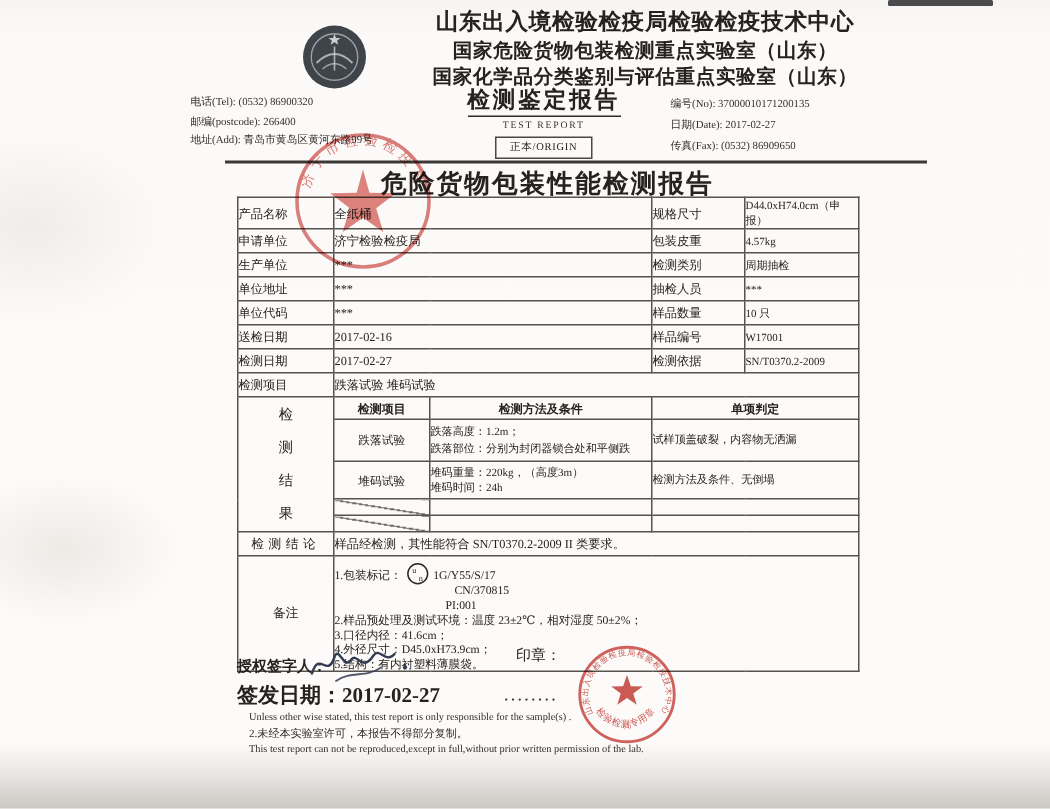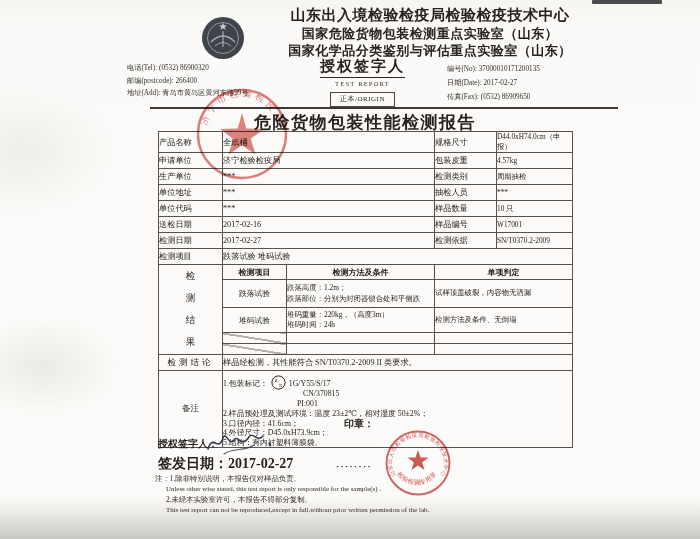--- a/index.html
+++ b/index.html
@@ -48,21 +48,21 @@
   td.remlb{text-align:center;font-size:8.5px;}
   td.remc{padding:3px 4px 3px 16px;vertical-align:top;font-size:7.8px;line-height:9.6px;}
   .rm-line{position:relative;line-height:9.6px;}
   .mk1{line-height:10px;}
   .un-badge{display:inline-block;position:relative;top:4px;margin:0 3px;}
   .mk2{margin-left:80px;line-height:10px;}
   .mk3{margin-left:74px;line-height:10px;}
   
   .signer{left:158px;top:437px;font-size:10px;font-weight:bold;}
   .sig{left:204px;top:427px;}
-  .seal-label{left:344px;top:417px;font-size:10px;font-weight:bold;}
+  .seal-label{left:344px;top:430px;font-size:10px;font-weight:normal;}
   .issue{left:158px;top:455px;font-size:14px;font-weight:bold;}
   .dots{left:336px;top:461px;font-size:9px;font-weight:bold;letter-spacing:1.5px;color:#2e2b28;}
   .notes{left:155px;top:474px;color:#2f2b27;}
   .notes .cn{font-size:7.4px;line-height:10.4px;}
   .notes .en{font-size:6.9px;line-height:10.4px;margin-left:11px;font-family:"Liberation Serif","DejaVu Serif",serif;}
   .notes .cn2{font-size:7.4px;line-height:10.4px;margin-left:11px;}
   
   .stamp-top{left:194px;top:86px;mix-blend-mode:multiply;opacity:.8;}
   .stamp-bottom{left:383px;top:428px;mix-blend-mode:multiply;opacity:.88;}
   .emblem{left:200px;top:13px;}
@@ -90,21 +90,21 @@
     <div class="l3">国家化学品分类鉴别与评估重点实验室（山东）</div>
   </div>
 
   <div class="abs contact">
     <div>电话(Tel): (0532) 86900320</div>
     <div>邮编(postcode): 266400</div>
     <div>地址(Add): 青岛市黄岛区黄河东路99号</div>
   </div>
 
   <div class="abs rtitle">
-    <span class="cn">授权签字人</span>
+    <span class="cn">检测鉴定报告</span>
     <div class="en">TEST REPORT</div>
     <span class="copy">正本/ORIGIN</span>
   </div>
 
   <div class="abs meta">
     <div>编号(No): 37000010171200135</div>
     <div>日期(Date): 2017-02-27</div>
     <div>传真(Fax): (0532) 86909650</div>
   </div>
 
@@ -237,21 +237,20 @@
     <path d="M4,22 C9,6 14,26 19,11 C22,3 25,20 30,13 C34,7 37,22 45,10 C49,4 53,16 59,9" fill="none" stroke="#323b52" stroke-width="1.6" stroke-linecap="round"></path>
     <path d="M20,27 C30,20 40,25 50,18" fill="none" stroke="#323b52" stroke-width="1.2" stroke-linecap="round" opacity="0.85"></path>
     <circle cx="66" cy="18" r="1.4" fill="#323b52"></circle>
   </svg>
 
   <div class="abs seal-label">印章：</div>
   <div class="abs issue">签发日期：2017-02-27</div>
   <div class="abs dots">········</div>
 
   <div class="abs notes">
-    <div class="cn">注：1.除非特别说明，本报告仅对样品负责。</div>
     <div class="en">Unless other wise stated, this test report is only responsible for the sample(s) .</div>
     <div class="cn2">2.未经本实验室许可，本报告不得部分复制。</div>
     <div class="en">This test report can not be reproduced,except in full,without prior written permission of the lab.</div>
   </div>
 
   <svg class="abs stamp-top" width="96" height="96" viewBox="0 0 96 96">
     <circle cx="48" cy="48" r="44" fill="none" stroke="#d04f4a" stroke-width="2.4" opacity="0.9"></circle>
     <polygon transform="translate(48,50)" fill="#d4554f" opacity="0.9" points="0,-23 4.25,-7.44 21.87,-7.11 8.76,2.84 13.52,18.62 0,9.2 -13.52,18.62 -8.76,2.84 -21.87,-7.11 -4.25,-7.44"></polygon>
     <defs>
         <path id="topArc" d="M 14,58 A 36,36 0 1 1 82,58" fill="none"></path>

